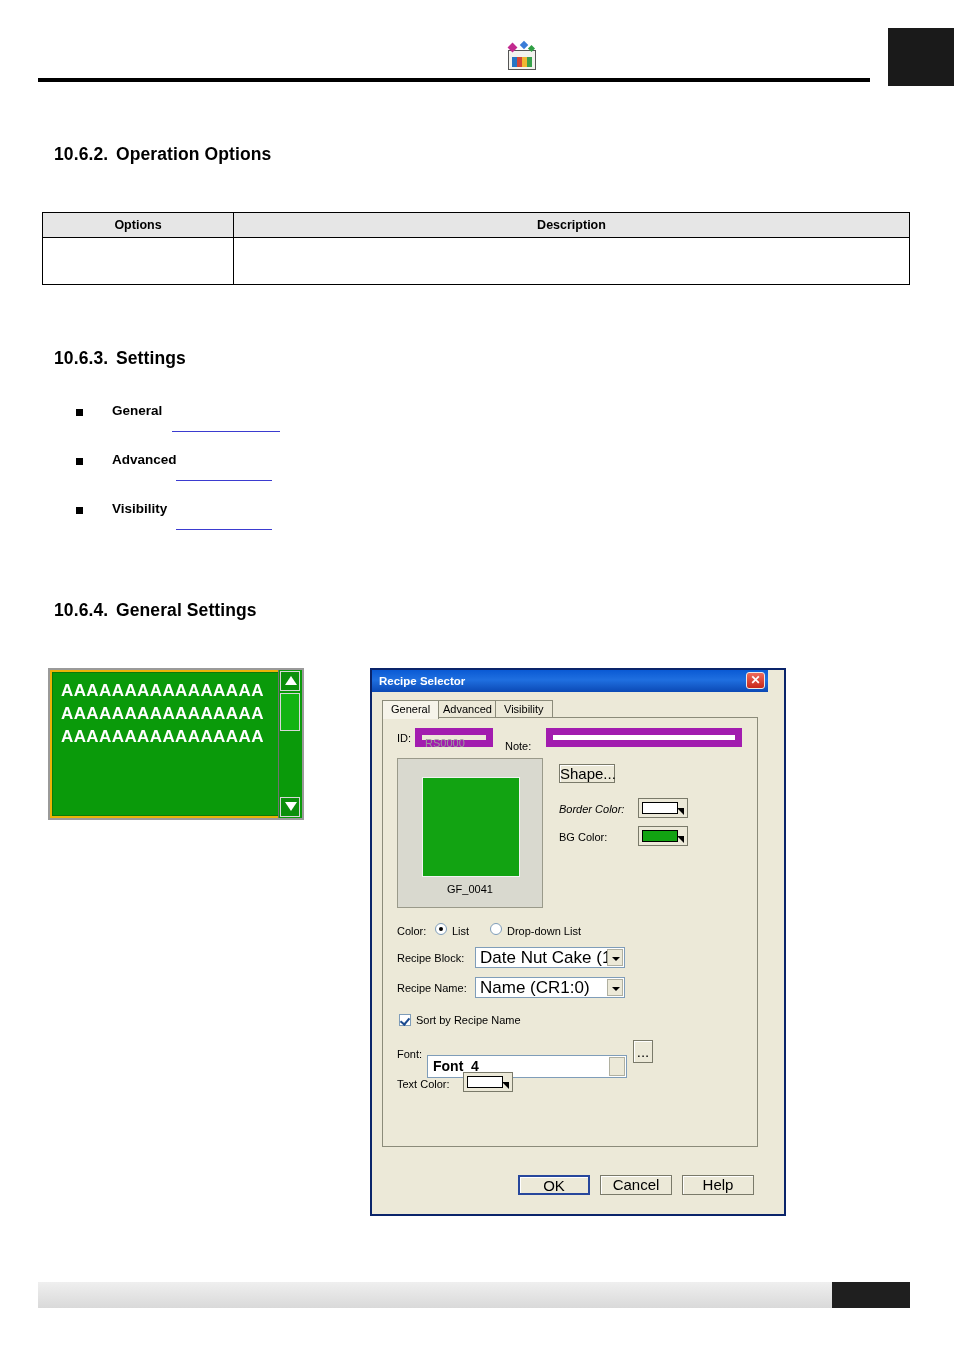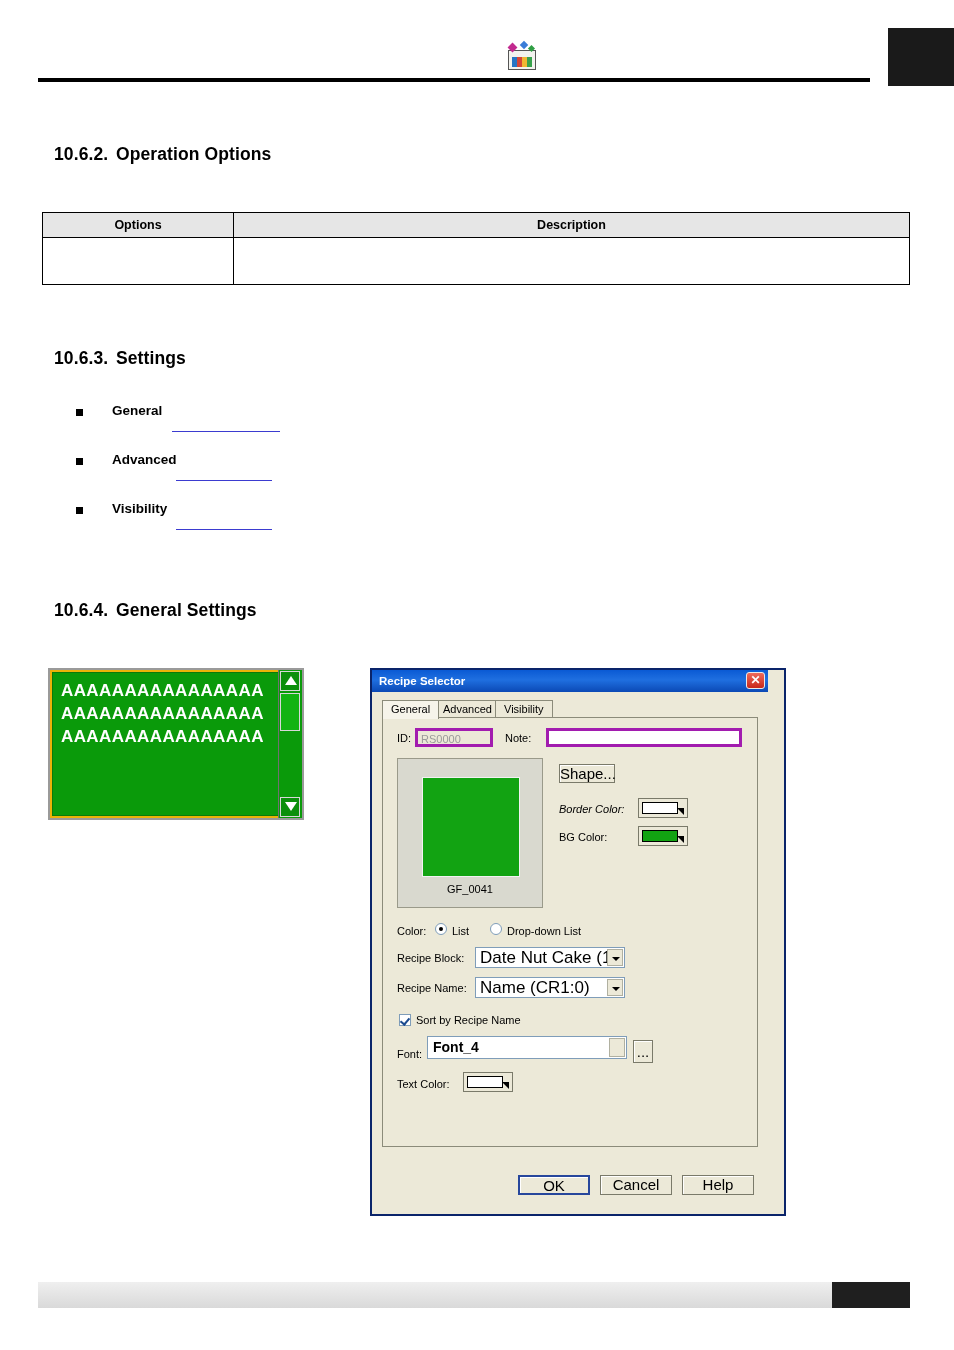--- a/index.html
+++ b/index.html
@@ -135,21 +135,21 @@
     background:#ece9d8;border:1px solid #8b8b7a;border-bottom:none;
     box-sizing:border-box;font-size:11px;
   }
   .tab.active{background:#f6f4ea;font-weight:normal;height:19px;z-index:3;}
   .tab-body{
     position:absolute;left:10px;top:47px;width:376px;height:430px;
     background:#ece9d8;border:1px solid #8b8b7a;box-sizing:border-box;
   }
   .lbl{position:absolute;font-size:11px;color:#000;}
   .txtbox{
-    position:absolute;background:#fff;border:3px solid #a21caf;box-sizing:border-box;
+    position:absolute;background:#fff;border:7px solid #a21caf;box-sizing:border-box;
     font-size:11px;line-height:17px;padding-left:3px;color:#000;
   }
   .txtbox.readonly{background:#ece9d8;color:#9a9a9a;}
   .group-panel{
     position:absolute;background:#d9d9cf;border:1px solid #9a9a8a;box-sizing:border-box;
   }
   .preview-swatch{
     position:absolute;background:#12a312;border:1px solid #f2f2f2;box-sizing:border-box;
   }
   .preview-caption{
@@ -302,21 +302,21 @@
     <div class="tabs">
       <div class="tab active" style="left:0px;">General</div>
       <div class="tab" style="left:52px;">Advanced</div>
       <div class="tab" style="left:113px;">Visibility</div>
     </div>
 
     <div class="tab-body">
 
       <span class="lbl" style="left:14px;top:14px;">ID:</span>
       <div class="txtbox readonly" style="left:32px;top:10px;width:78px;height:19px;">RS0000</div>
-      <span class="lbl" style="left:122px;top:14px;">Note:</span>
+      <span class="lbl" style="left:122px;top:22px;">Note:</span>
       <div class="txtbox" style="left:163px;top:10px;width:196px;height:19px;"></div>
 
       <div class="group-panel" style="left:14px;top:40px;width:146px;height:150px;">
         <div class="preview-swatch" style="left:24px;top:18px;width:98px;height:100px;"></div>
         <div class="preview-caption" style="left:0;top:124px;">GF_0041</div>
       </div>
 
       <div class="btn" style="left:176px;top:46px;width:56px;height:19px;line-height:17px;">Shape...</div>
 
       <span class="lbl" style="left:176px;top:85px;font-style:italic;">Border Color:</span>
@@ -348,21 +348,21 @@
       <span class="lbl" style="left:14px;top:264px;">Recipe Name:</span>
       <div class="combo" style="left:92px;top:259px;width:150px;height:21px;">
         <span>Name (CR1:0)</span>
         <span class="drop"></span>
       </div>
 
       <span class="checkbox" style="left:16px;top:296px;"></span>
       <span class="lbl" style="left:33px;top:296px;">Sort by Recipe Name</span>
 
       <span class="lbl" style="left:14px;top:330px;">Font:</span>
-      <div class="font-combo" style="left:44px;top:318px;width:200px;height:23px;">
+      <div class="font-combo" style="left:44px;top:337px;width:200px;height:23px;">
         <span>Font_4</span>
         <span class="drop" style="position:absolute;right:1px;top:1px;width:16px;height:19px;background:#ece9d8;border:1px solid #b0b0a0;box-sizing:border-box;"></span>
       </div>
       <div class="btn" style="left:250px;top:322px;width:20px;height:23px;line-height:21px;">...</div>
 
       <span class="lbl" style="left:14px;top:360px;">Text Color:</span>
       <div class="colorbox" style="left:80px;top:354px;width:50px;height:20px;">
         <span class="swatch" style="background:#ffffff;"></span>
         <span class="arrow"></span>
       </div>

